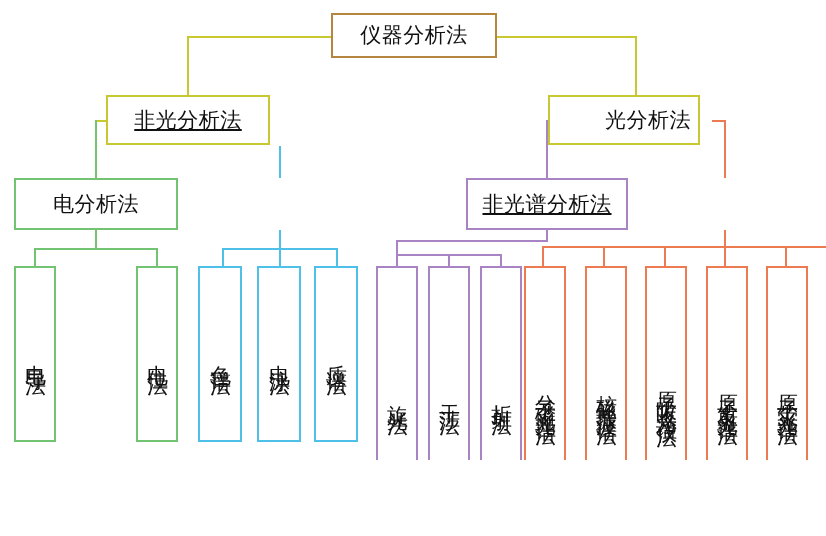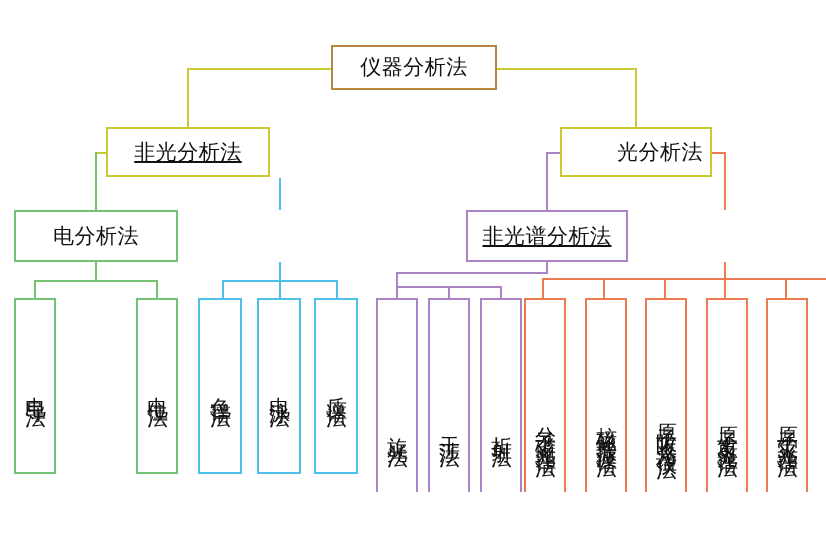--- a/index.html
+++ b/index.html
@@ -7,21 +7,20 @@
   body{
     font-family:"DejaVu Sans","Liberation Sans",sans-serif;
     -webkit-font-smoothing:antialiased;
   }
   #canvas{
     position:relative;
     width:826px;
     height:460px;
     background:#ffffff;
     overflow:hidden;
-    margin-top:32px;
   }
   
   .node{
     position:absolute;
     box-sizing:border-box;
     background:#ffffff;
     border:2px solid #999;
     display:flex;
     align-items:center;
     justify-content:center;
@@ -95,21 +94,21 @@
   <div class="lnk hz" style="left:542px;top:246px;width:308px;background:#ec7b52;"></div>
   <div class="lnk vt" style="left:542px;top:246px;height:20px;background:#ec7b52;"></div>
   <div class="lnk vt" style="left:603px;top:246px;height:20px;background:#ec7b52;"></div>
   <div class="lnk vt" style="left:664px;top:246px;height:20px;background:#ec7b52;"></div>
   <div class="lnk vt" style="left:724px;top:246px;height:20px;background:#ec7b52;"></div>
   <div class="lnk vt" style="left:785px;top:246px;height:20px;background:#ec7b52;"></div>
 
   <div class="node h" style="left:331px;top:13px;width:166px;height:45px;border-color:#b5863f;">仪器分析法</div>
 
   <div class="node h" style="left:106px;top:95px;width:164px;height:50px;border-color:#c8c832;text-decoration:underline;">非光分析法</div>
-  <div class="node h" style="left:560px;top:95px;width:152px;height:50px;border-color:#c8c832;padding-left:48px;">光分析法</div>
+  <div class="node h" style="left:548px;top:95px;width:152px;height:50px;border-color:#c8c832;padding-left:48px;">光分析法</div>
 
   <div class="node h" style="left:14px;top:178px;width:164px;height:52px;border-color:#72c472;">电分析法</div>
   <div class="node h" style="left:466px;top:178px;width:162px;height:52px;border-color:#a884c4;text-decoration:underline;">非光谱分析法</div>
 
   <div class="node v" style="left:14px;top:266px;width:42px;height:176px;border-color:#72c472;">电导法</div>
   <div class="node v" style="left:136px;top:266px;width:42px;height:176px;border-color:#72c472;">电位法</div>
 
   <div class="node v" style="left:198px;top:266px;width:44px;height:176px;border-color:#4fc0e8;">色谱法</div>
   <div class="node v" style="left:257px;top:266px;width:44px;height:176px;border-color:#4fc0e8;">电泳法</div>
   <div class="node v" style="left:314px;top:266px;width:44px;height:176px;border-color:#4fc0e8;">质谱法</div>

